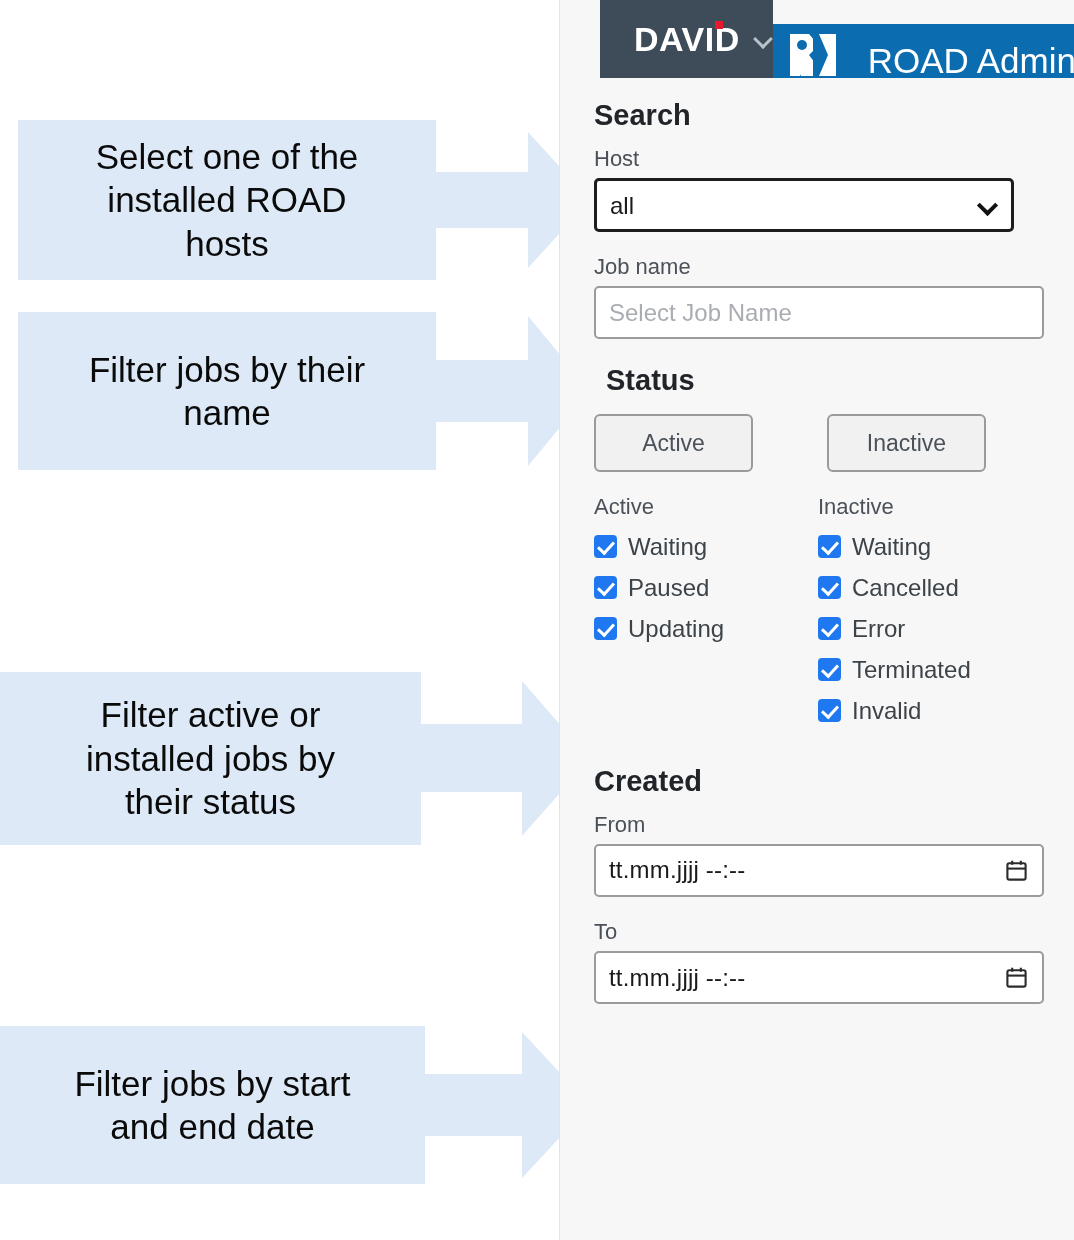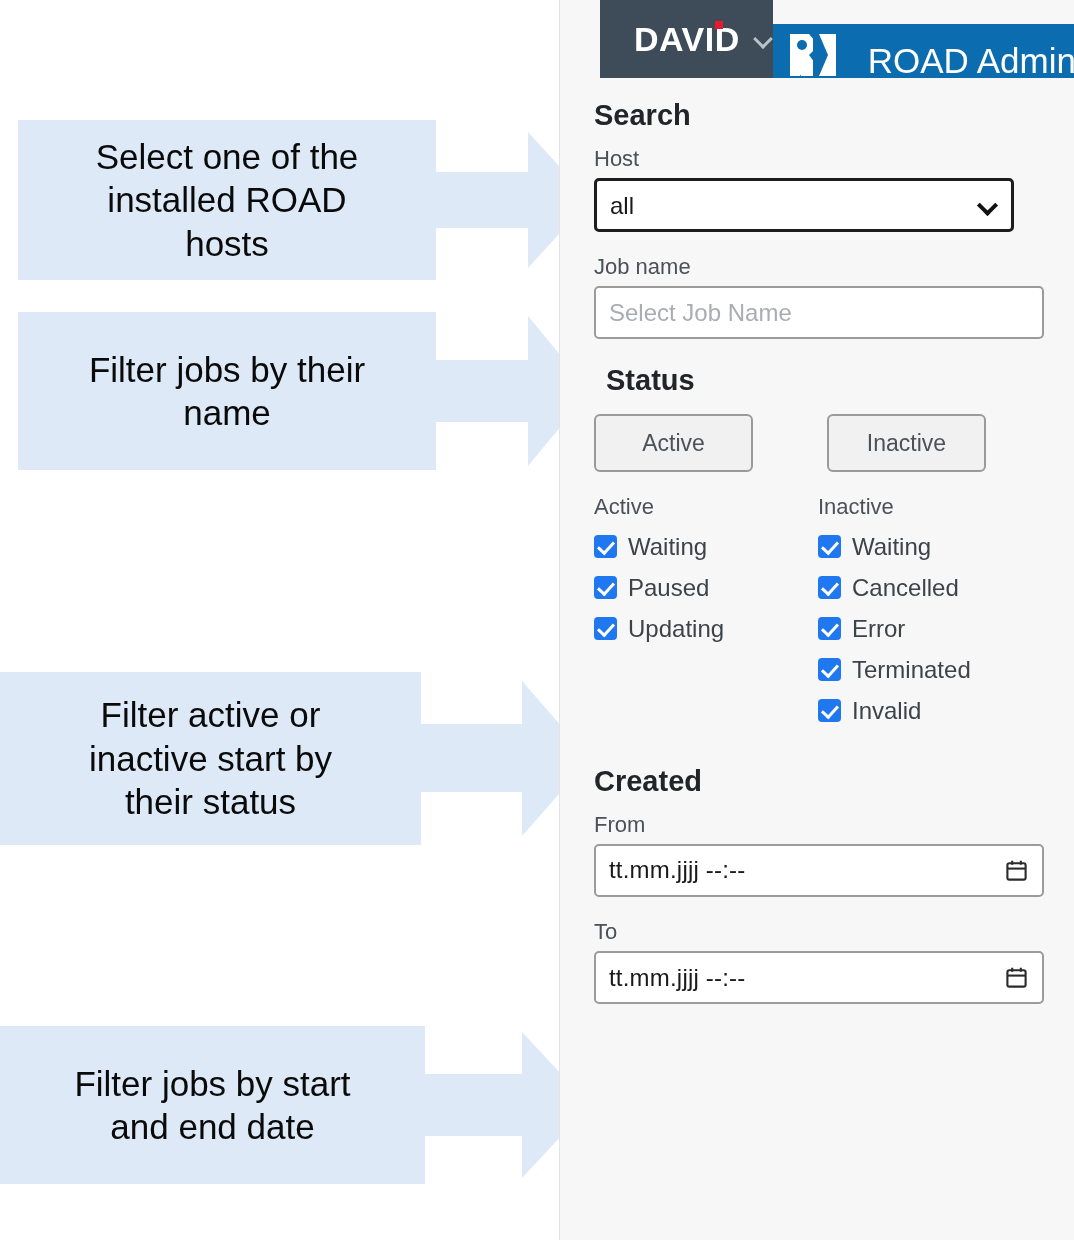--- a/index.html
+++ b/index.html
@@ -301,21 +301,21 @@
       <div class="callout-text">name</div>
     </div>
     <svg class="callout-arrow" width="154" height="158" viewBox="0 0 154 158">
       <path d="M0,48 L92,48 L92,4 L154,79 L92,154 L92,110 L0,110 Z" fill="#dde9f7"></path>
     </svg>
   </div>
 
   <div class="callout" style="left:0px; top:644px; width:590px; height:173px;margin-top:28px;">
     <div class="callout-box" style="width:421px; height:173px;">
       <div class="callout-text">Filter active or</div>
-      <div class="callout-text">inactive start by</div>
+      <div class="callout-text">installed jobs by</div>
       <div class="callout-text">their status</div>
     </div>
     <svg class="callout-arrow" width="169" height="173" viewBox="0 0 169 173">
       <path d="M0,52 L101,52 L101,9 L169,87 L101,164 L101,120 L0,120 Z" fill="#dde9f7"></path>
     </svg>
   </div>
 
   <div class="callout" style="left:0px; top:1026px; width:590px; height:158px;">
     <div class="callout-box" style="width:425px; height:158px;">
       <div class="callout-text">Filter jobs by start</div>

